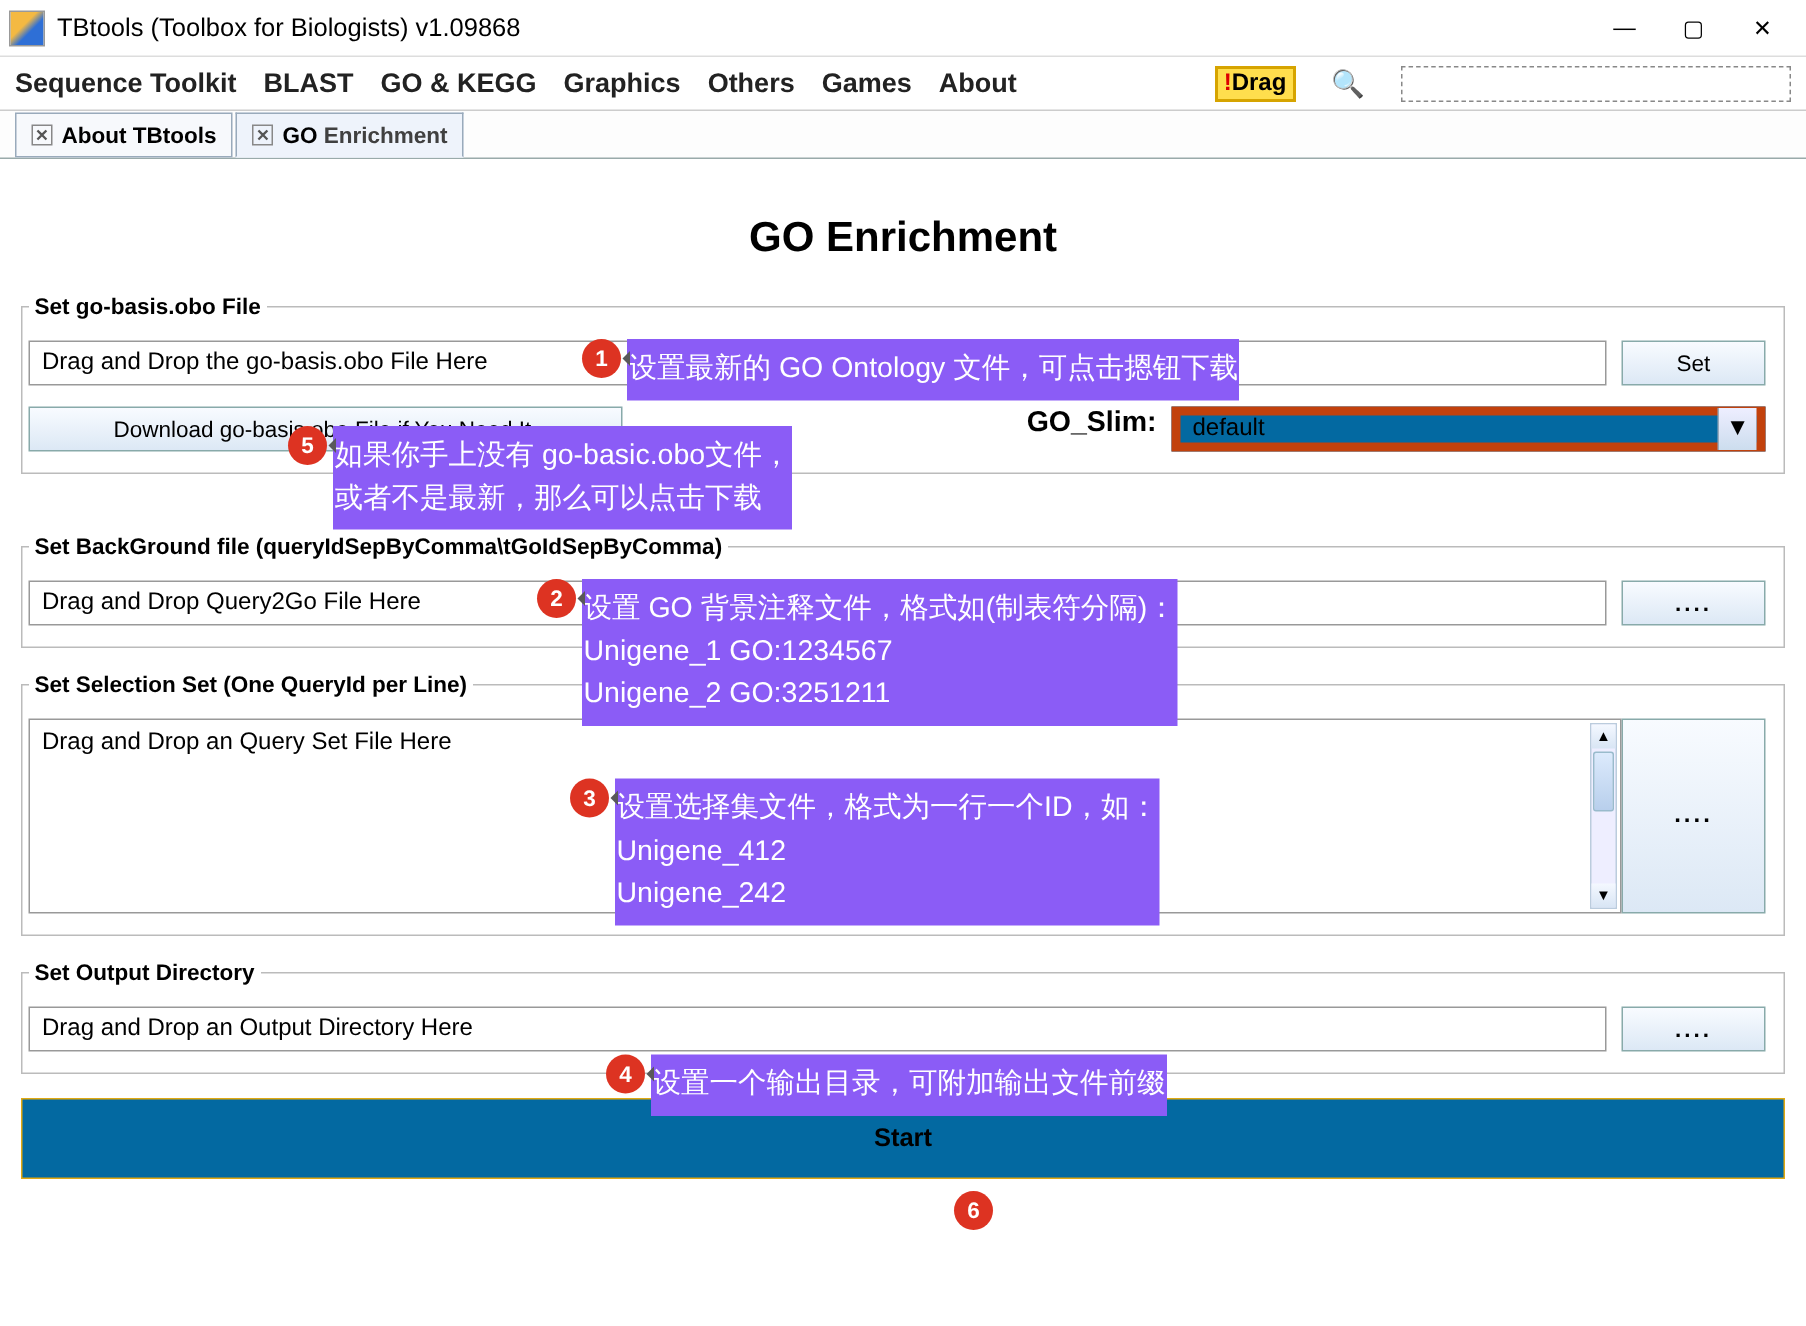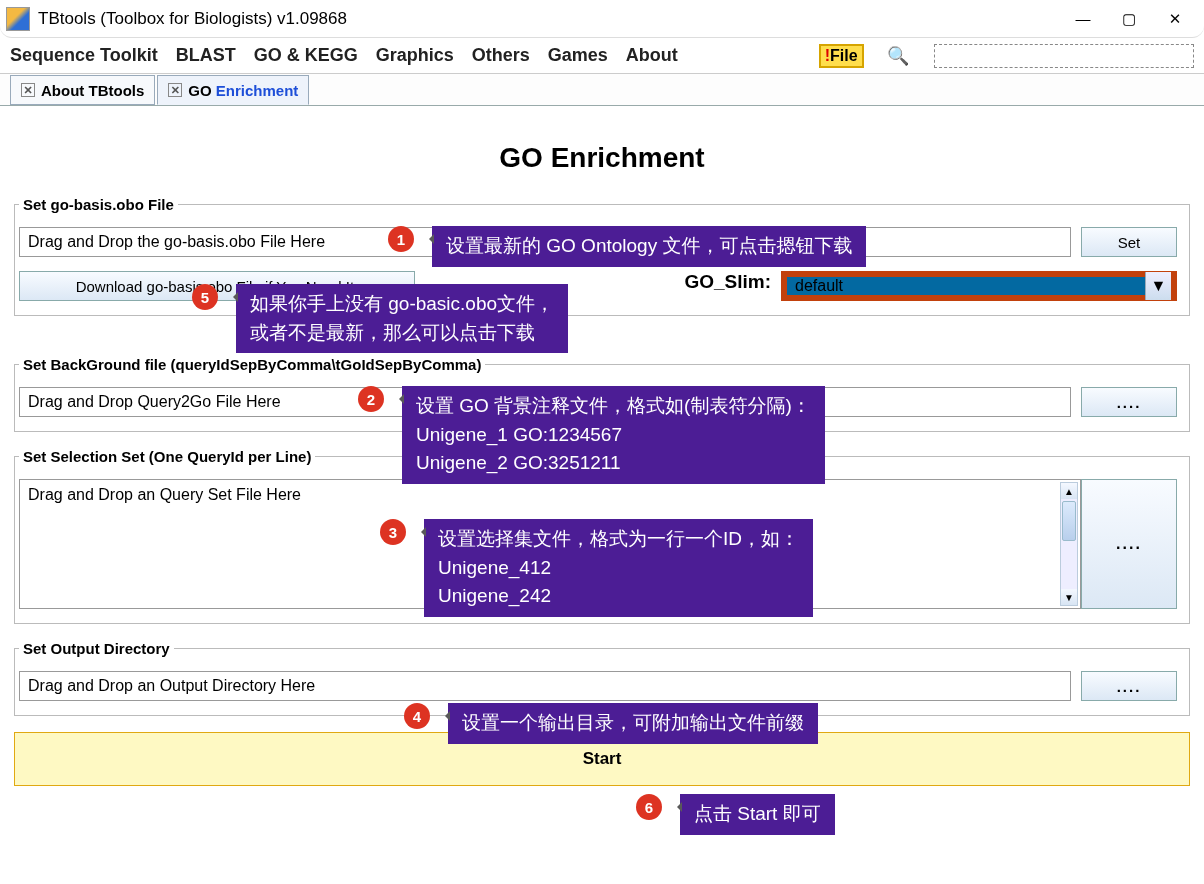--- a/index.html
+++ b/index.html
@@ -1,37 +1,37 @@
 <!DOCTYPE html>
 <html><head>
 <meta charset="utf-8">
 <style>
 * { box-sizing: border-box; margin: 0; padding: 0; font-family: Arial, sans-serif; }
 body { background: #fff; width: 1204px; height: 884px; overflow: hidden; }
 
 
-.titlebar { height: 38px; display: flex; align-items: center; padding: 0 6px; border-bottom: 1px solid #ddd; border-radius: 12px; }
+.titlebar { height: 38px; display: flex; align-items: center; padding: 0 6px; border-bottom: 1px solid #ddd; }
 .titlebar .app-icon { width: 24px; height: 24px; background: linear-gradient(135deg,#f4b942 40%,#2e6fd6 60%); margin-right: 8px; border:1px solid #999; }
 .titlebar .title { font-size: 17px; flex: 1; }
 .titlebar .win-btn { width: 46px; height: 30px; display: flex; align-items: center; justify-content: center; font-size: 15px; }
 
 
 .menubar { height: 36px; display: flex; align-items: center; padding: 0 10px; gap: 18px; border-bottom: 1px solid #ccc; justify-content: flex-end; }
 .menubar .menu-item { font-size: 18px; font-weight: bold; color: #222; cursor: pointer; }
 .help-btn { background: #ffde4d; border: 2px solid #d6a400; padding: 1px 4px; font-weight: bold; font-size: 16px; color:#000; margin-left:auto;}
 .help-btn .bang{ color:#d00;}
 .search-icon { font-size: 18px; margin-left: 6px; font-weight:bold;}
 .search-box { width: 260px; height: 24px; border: 1px dashed #888; margin-left: 6px; }
 
 
 .tabrow { height: 32px; display: flex; align-items: flex-end; padding-left: 10px; border-bottom: 1px solid #9aa; background:#fdfdfd;}
 .tab { display: flex; align-items: center; height: 30px; padding: 0 10px; border: 1px solid #9ab; background: #f7f9fc; margin-right: 2px; font-size: 15px; font-weight: bold;}
 .tab .tab-close { width:14px; height:14px; border:1px solid #888; display:flex;align-items:center;justify-content:center; font-size:11px; margin-right:6px; color:#555;}
 .tab.active { background: #eef3fb; border-bottom:1px solid #eef3fb;}
-.tab .red { color: #1d4ed8; }
+.tab .red { color: #404040; }
 
 
 .main { padding: 10px 14px; position: relative; }
 .page-title { text-align: center; font-size: 28px; font-weight: bold; margin: 26px 0 22px; }
 
 fieldset { border: 1px solid #bbb; margin-bottom: 16px; padding: 14px 12px 14px 4px; position: relative; }
 legend { font-size: 15px; font-weight: bold; padding: 0 4px; }
 
 .row { display: flex; gap: 10px; }
 .text-input { flex: 1; height: 30px; border: 1px solid #999; padding: 4px 8px; font-size: 16px; background:#fff;}
@@ -45,26 +45,26 @@
 .goslim-select .sel-arrow{ width:26px; height:28px; border-left:1px solid #9ab; background:linear-gradient(#eef,#cde); display:flex;align-items:center;justify-content:center;}
 
 .textarea-wrap { display:flex; align-items:stretch;}
 .textarea { flex:1; height:130px; border:1px solid #999; padding:6px 8px; font-size:16px; resize:none; position:relative;}
 .textarea .scroll-track{ position:absolute; right:2px; top:2px; bottom:2px; width:18px; background:#eef; border:1px solid #bcd;}
 .textarea .scroll-up,.textarea .scroll-down{ height:16px; background:linear-gradient(#f4f8ff,#d8e5f4); display:flex;align-items:center;justify-content:center;font-size:10px;}
 .textarea .scroll-down{ position:absolute; bottom:0; left:0; right:0;}
 .textarea .scroll-thumb{ position:absolute; left:1px; right:1px; top:18px; height:40px; background:linear-gradient(#dceafc,#b8cfec); border:1px solid #9bc; border-radius:2px;}
 .side-btn { width:96px; border:1px solid #8aa; background:linear-gradient(#f8fbff,#dce8f5); display:flex;align-items:center;justify-content:center; font-weight:bold; font-size:16px; letter-spacing:2px;}
 
-.start-btn { width: 100%; height: 54px; background: #fef9c3; border:1px solid #e0a912; font-size: 17px; font-weight: bold; cursor:pointer; display:flex; align-items:center; justify-content:center;}
+.start-btn { width: 100%; height: 54px; background: #0369a1; border:1px solid #e0a912; font-size: 17px; font-weight: bold; cursor:pointer; display:flex; align-items:center; justify-content:center;}
 
 
 .callout { position: absolute; display: flex; align-items: flex-start; z-index:20; pointer-events:none;}
 .badge { width: 26px; height: 26px; border-radius: 50%; background: #dd3322; color: #fff; font-weight: bold; display: flex; align-items: center; justify-content: center; font-size: 15px; flex-shrink:0;}
-.callout-box { background: #4c1d95; color: #fff; font-size: 19px; padding: 6px 14px; margin-left: 18px; line-height: 1.5; position:relative; font-family:"Microsoft YaHei",Arial,sans-serif;}
+.callout-box { background: #8b5cf6; color: #fff; font-size: 19px; padding: 6px 1px; margin-left: 4px; line-height: 1.5; position:relative; font-family:"Microsoft YaHei",Arial,sans-serif;}
 .callout-box::before{ content:""; position:absolute; left:-8px; top:8px; border:5px solid transparent; border-right-color:#595959;}
 </style>
 </head>
 <body>
 
 <div class="titlebar">
   <div class="app-icon"></div>
   <div class="title">TBtools (Toolbox for Biologists) v1.09868</div>
   <div class="win-btn">—</div>
   <div class="win-btn">▢</div>
@@ -72,21 +72,21 @@
 </div>
 
 <div class="menubar">
   <span class="menu-item">Sequence Toolkit</span>
   <span class="menu-item">BLAST</span>
   <span class="menu-item">GO &amp; KEGG</span>
   <span class="menu-item">Graphics</span>
   <span class="menu-item">Others</span>
   <span class="menu-item">Games</span>
   <span class="menu-item">About</span>
-  <span class="help-btn"><span class="bang">!</span><span>File</span></span>
+  <span class="help-btn"><span class="bang">!</span><span>Drag</span></span>
   <span class="search-icon">🔍</span>
   <div class="search-box"></div>
 </div>
 
 <div class="tabrow">
   <div class="tab">
     <span class="tab-close">✕</span>
     <span>About TBtools</span>
   </div>
   <div class="tab active">
@@ -168,16 +168,15 @@
     <div class="callout-box">
       <span>设置选择集文件，格式为一行一个ID，如：</span><br><span>Unigene_412</span><br><span>Unigene_242</span>
     </div>
   </div>
   <div class="callout" style="top:597px; left:404px;">
     <div class="badge">4</div>
     <div class="callout-box">设置一个输出目录，可附加输出文件前缀</div>
   </div>
   <div class="callout" style="top:688px; left:636px;">
     <div class="badge">6</div>
-    <div class="callout-box">点击 Start 即可</div>
   </div>
 
 </div>
 
 </body></html>

